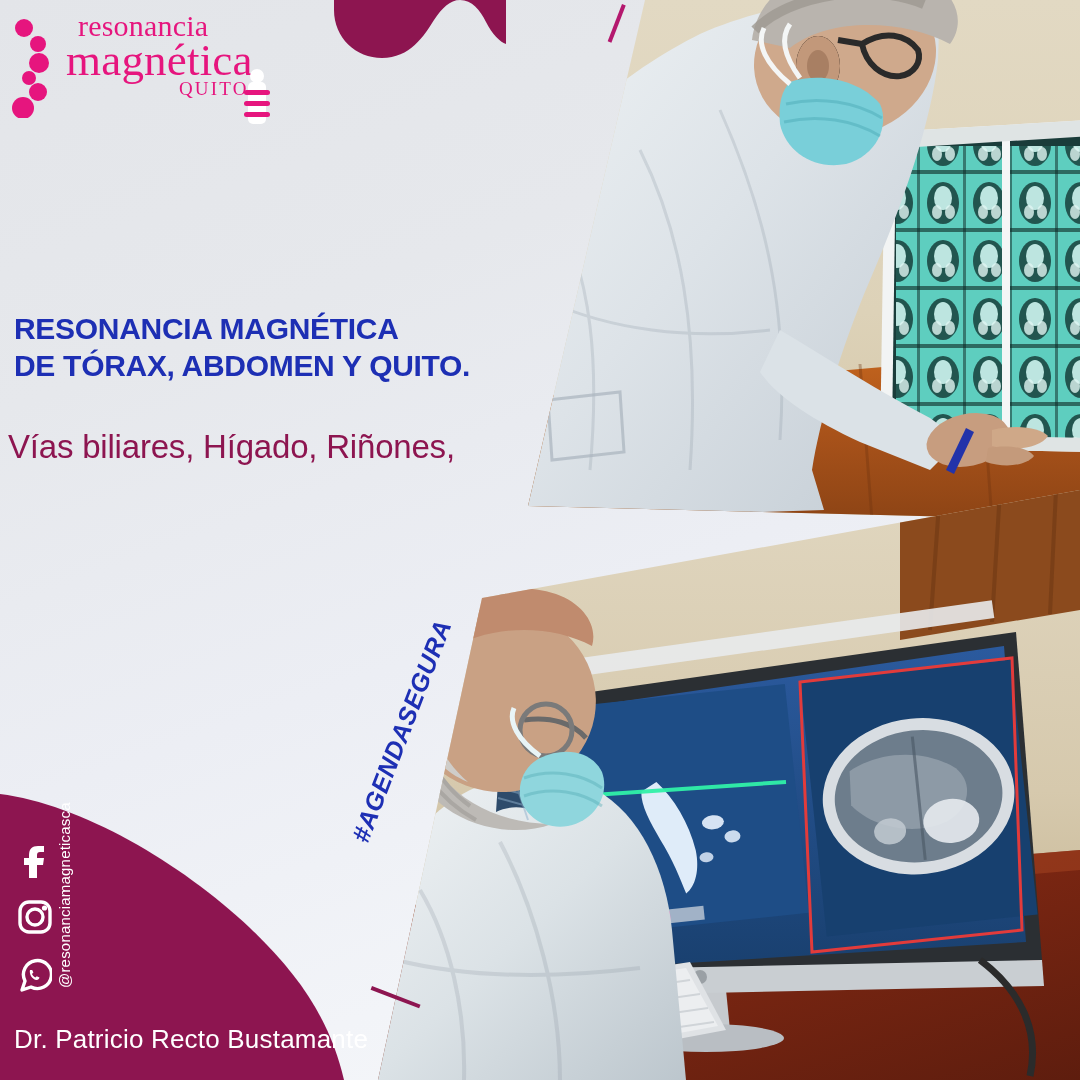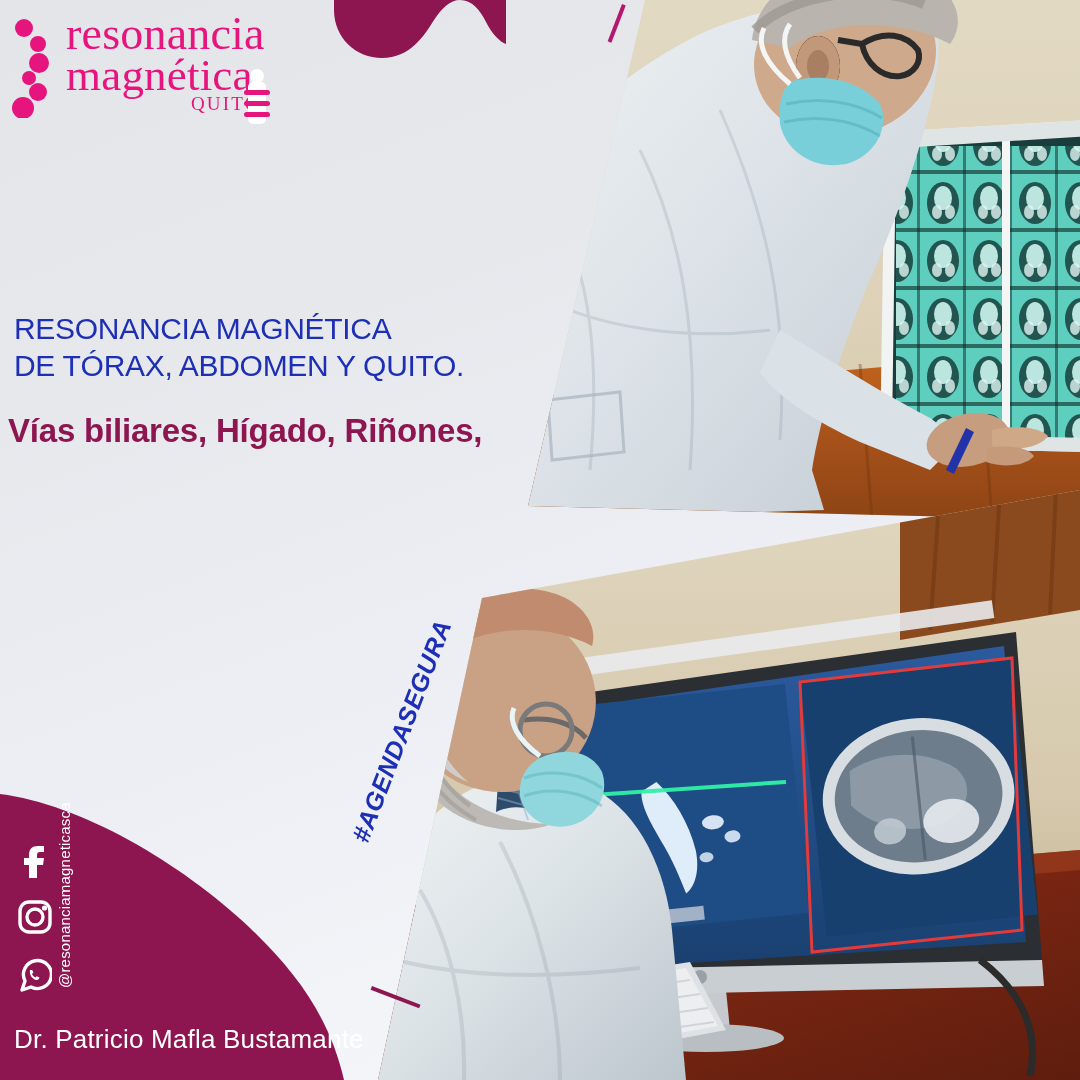--- a/index.html
+++ b/index.html
@@ -19,39 +19,39 @@
 
   
   .logo{position:absolute;left:8px;top:14px;width:300px;height:112px;}
   .logo-dots{position:absolute;left:4px;top:4px;width:58px;height:100px;}
   .logo-words{position:absolute;left:58px;top:-2px;}
   .logo-l1,.logo-l2{
     font-family:"Liberation Serif", serif;
     color:#e6157e;line-height:0.96;letter-spacing:0.2px;
     margin:0;
   }
-  .logo-l1{font-size:46px;}
+  .logo-l1{font-size:30px;margin-left:12px;}
   .logo-l2{font-size:45px;margin-top:-2px;}
   .logo-quito{
     font-family:"Liberation Serif", serif;
     color:#e6157e;font-size:19px;letter-spacing:2.2px;
     margin:0;text-align:right;padding-right:4px;margin-top:-4px;
   }
   .logo-body-icon{position:absolute;left:232px;top:54px;width:34px;height:58px;}
 
   
   .headline{
     position:absolute;left:14px;top:310px;width:560px;
-    color:#1d2fb4;font-size:30px;font-weight:normal;line-height:1.24;
+    color:#1d2fb4;font-size:30px;font-weight:bold;line-height:1.24;
     letter-spacing:-0.3px;
   }
   .headline .l2{display:block;}
   .subhead{
-    position:absolute;left:8px;top:408px;width:560px;
-    color:#8d1550;font-size:33px;line-height:1.42;font-weight:700;
+    position:absolute;left:8px;top:424px;width:560px;
+    color:#8d1550;font-size:33px;line-height:1.42;font-weight:400;
     letter-spacing:-0.2px;
   }
   .subhead .l2{display:block;}
 
   
   .hashtag{
     position:absolute;left:346px;top:836px;
     color:#1d2fb4;font-size:25px;font-weight:bold;font-style:italic;
     letter-spacing:0.5px;white-space:nowrap;
     transform:rotate(-69deg);transform-origin:left top;
@@ -447,15 +447,15 @@
       <svg width="36" height="38" viewBox="0 0 36 38">
         <path d="M6 34 L9 25 A14 14 0 1 1 15 31 Z" fill="none" stroke="#ffffff" stroke-width="3.4" stroke-linejoin="round"></path>
         <path d="M14 14 C13 18 16 23 20 24 C22 24.5 23 23 23.5 21.6 L20.8 20.2 L19.3 21.6
                  C17.8 20.8 16.6 19.6 16 18.1 L17.4 16.6 L16.2 14 Z" fill="#ffffff"></path>
       </svg>
     </span>
   </div>
 
   <div class="handle">@resonanciamagneticasca</div>
 
-  <div class="doctor">Dr. Patricio Mafla Bustamante</div>
+  <div class="doctor">Dr. Patricio Recto Bustamante</div>
 
 </div>
 
 </body></html>

